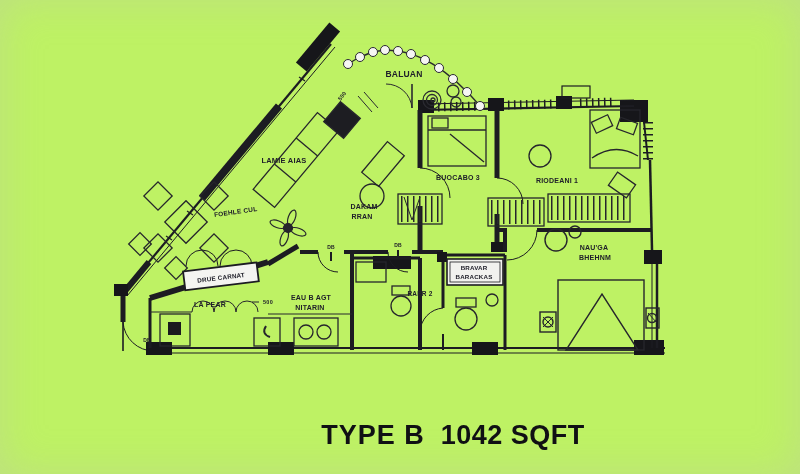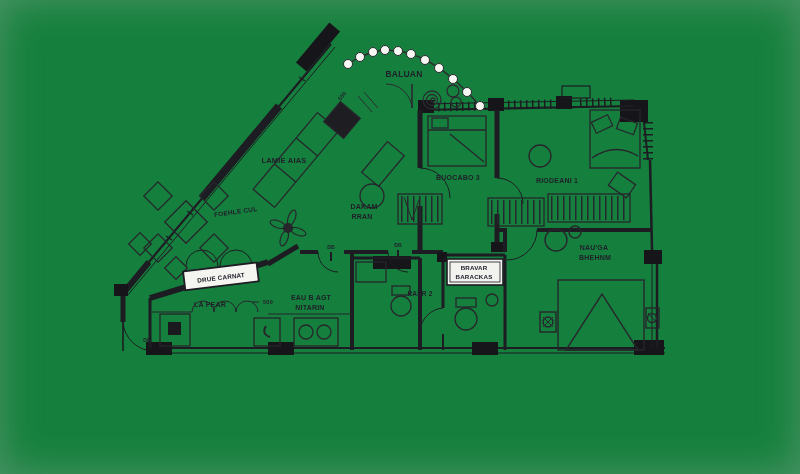--- a/index.html
+++ b/index.html
@@ -1,18 +1,18 @@
 <!DOCTYPE html>
 <html><head>
 <meta charset="utf-8">
 <style>
   html,body{margin:0;padding:0;background:#e9e9e6;}
   .canvas{
     position:relative;width:800px;height:474px;overflow:hidden;
-    background:#15803d;
+    background:#bef264;
     font-family:"Liberation Sans",sans-serif;
     box-shadow:inset 0 0 40px rgba(190,190,185,.35);
   }
   svg{position:absolute;left:0;top:0;}
   svg text{
     font-family:"Liberation Sans",sans-serif;
     font-weight:bold;
     fill:#20202a;
     letter-spacing:.2px;
   }
@@ -313,13 +313,16 @@
   <text class="plan-label" x="210" y="307" font-size="7">LA PEAR</text>
   <text class="plan-label" x="221" y="280" font-size="6.3" transform="rotate(-7 220 277)">DRUE CARNAT</text>
   <text class="plan-label" x="331" y="249" font-size="5">DB</text>
   <text class="plan-label" x="398" y="247" font-size="5">DB</text>
   <text class="plan-label" x="147" y="342" font-size="5">DB</text>
   <text class="plan-label" x="342" y="98" font-size="5.5" transform="rotate(-50 342 96)">500</text>
   <text class="plan-label" x="268" y="304" font-size="5.5">500</text>
   <line x1="252" y1="302" x2="259" y2="302" stroke="#26262c" stroke-width="1"></line>
 </svg>
 
+  <div class="title-bar">
+    <span class="title-type">TYPE B</span><span class="title-area">1042 SQFT</span>
+  </div>
 </div>
 
 </body></html>

